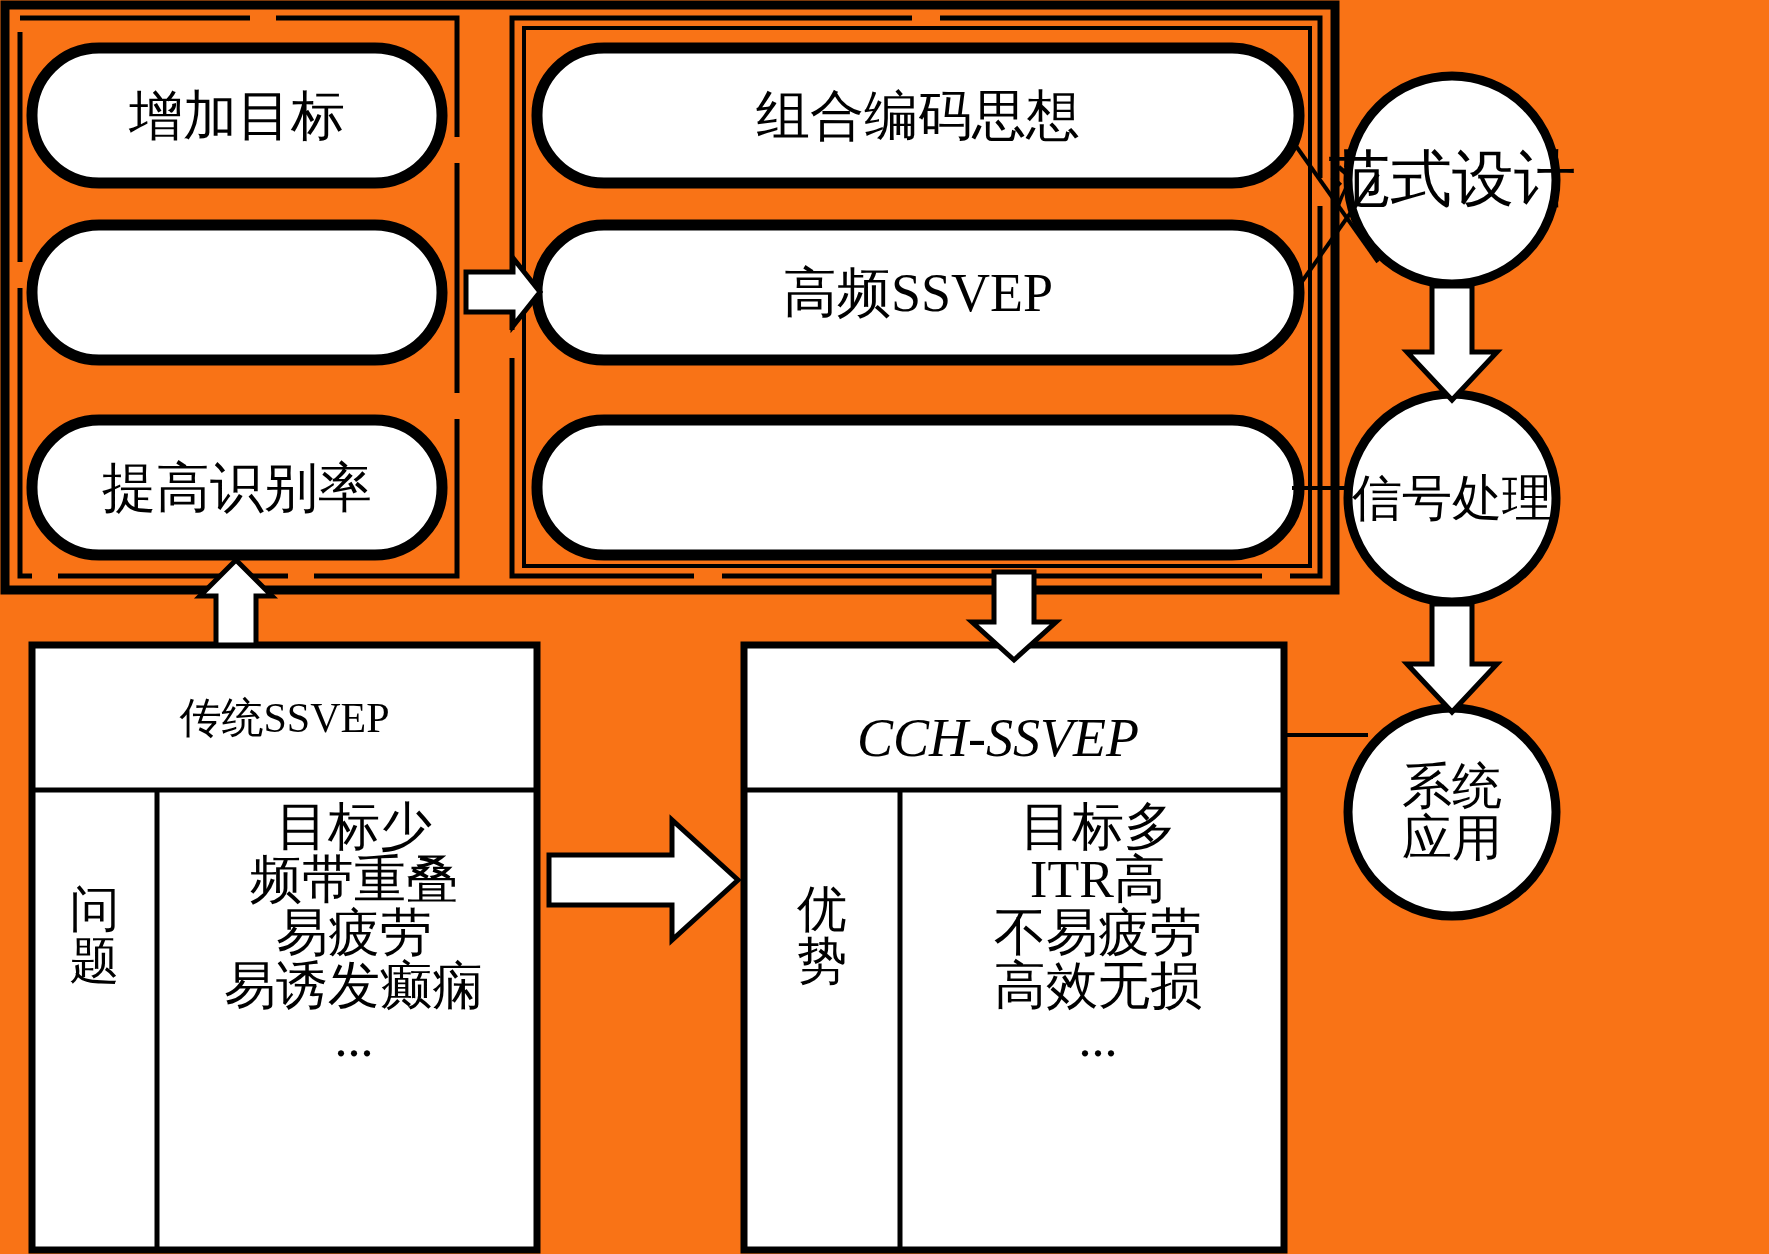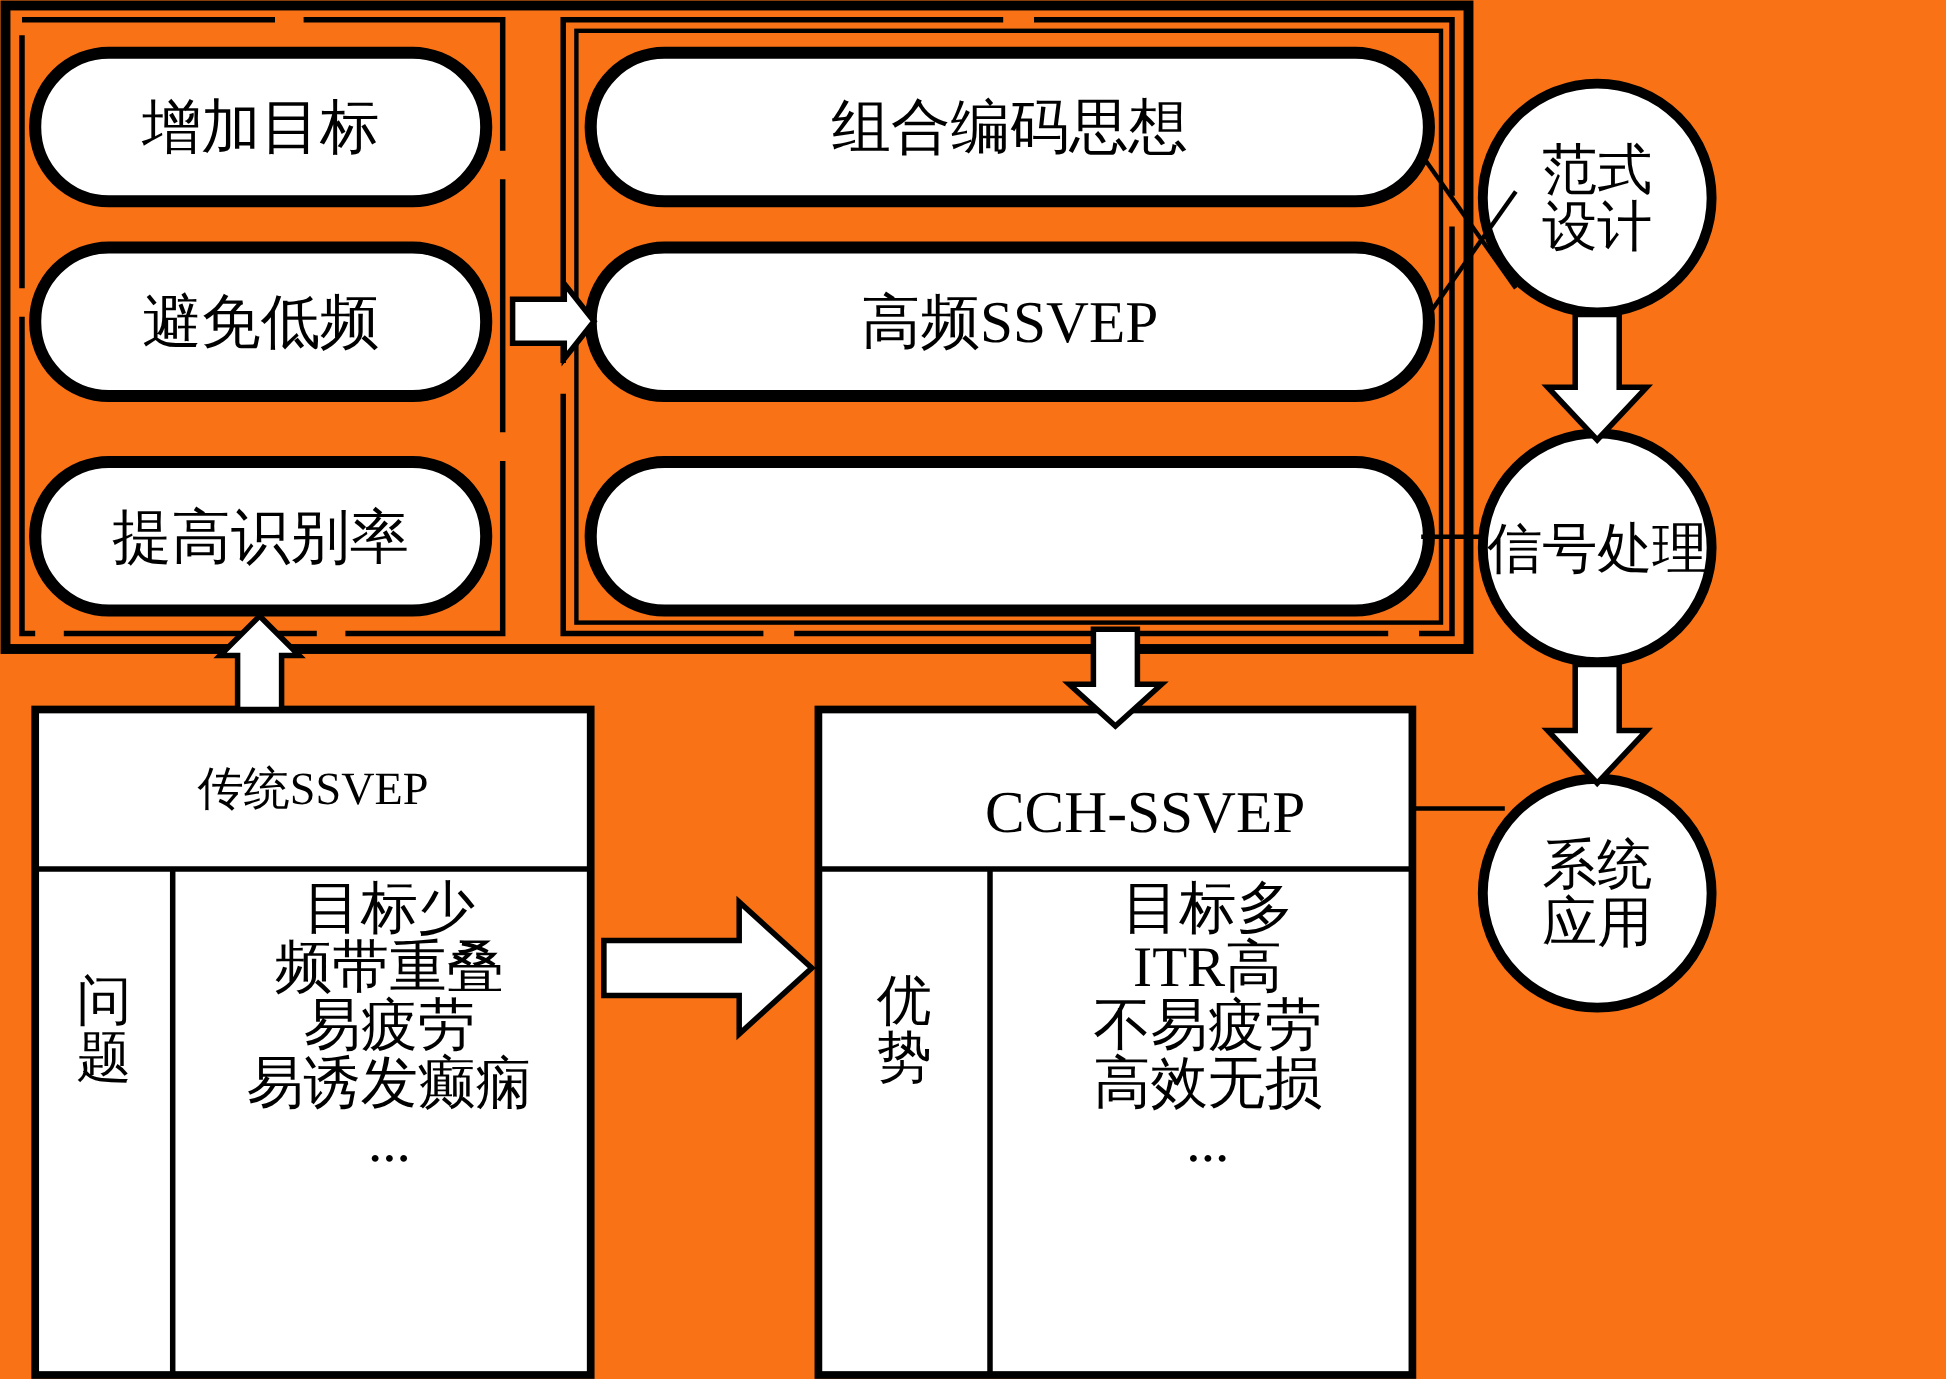--- a/index.html
+++ b/index.html
@@ -101,27 +101,26 @@
 
     <path d="M 216 645 L 216 596 L 200 596 L 236 560 L 272 596 L 256 596 L 256 645 Z" fill="#fff" stroke="#000" stroke-width="5"></path>
 
     <path d="M 994 572 L 994 622 L 972 622 L 1014 660 L 1056 622 L 1034 622 L 1034 572 Z" fill="#fff" stroke="#000" stroke-width="5"></path>
 
     <path d="M 549 855 L 672 855 L 672 820 L 738 880 L 672 940 L 672 905 L 549 905 Z" fill="#fff" stroke="#000" stroke-width="5"></path>
 
   </svg>
 
   <div class="lbl center" style="left:32px; top:48px; width:410px; height:135px; font-size:54px;">增加目标</div>
-  <div class="lbl center" style="left:32px; top:225px; width:410px; height:135px; font-size:54px;">避免低频</div>
   <div class="lbl center" style="left:32px; top:420px; width:410px; height:135px; font-size:54px;">提高识别率</div>
 
   <div class="lbl center" style="left:537px; top:48px; width:762px; height:135px; font-size:54px;">组合编码思想</div>
   <div class="lbl center" style="left:537px; top:225px; width:762px; height:135px; font-size:54px;">高频SSVEP</div>
 
-  <div class="lbl center vert" style="left:1348px; top:96px; width:208px; height:168px; font-size:50px; flex-direction:column;">
+  <div class="lbl center vert" style="left:1348px; top:96px; width:208px; height:168px; font-size:62px; flex-direction:row;">
     <span>范式</span>
     <span>设计</span>
   </div>
   <div class="lbl center vert" style="left:1348px; top:414px; width:208px; height:168px; font-size:50px; flex-direction:row;">
     <span>信号</span>
     <span>处理</span>
   </div>
   <div class="lbl center vert" style="left:1348px; top:728px; width:208px; height:168px; font-size:50px; flex-direction:column;">
     <span>系统</span>
     <span>应用</span>
@@ -133,21 +132,21 @@
     <span>题</span>
   </div>
   <div class="lbl listtext" style="left:174px; top:800px; width:360px; height:450px; font-size:52px;">
     <span>目标少</span>
     <span>频带重叠</span>
     <span>易疲劳</span>
     <span>易诱发癫痫</span>
     <span>...</span>
   </div>
 
-  <div class="lbl center" style="left:771px; top:648px; width:540px; height:179px; font-size:54px;">CCH-SSVEP</div>
+  <div class="lbl center" style="left:728px; top:648px; width:540px; height:179px; font-size:54px;font-style:italic;">CCH-SSVEP</div>
   <div class="lbl center vert" style="left:746px; top:860px; width:152px; height:150px; font-size:50px; flex-direction:column;">
     <span>优</span>
     <span>势</span>
   </div>
   <div class="lbl listtext" style="left:918px; top:800px; width:360px; height:450px; font-size:52px;">
     <span>目标多</span>
     <span>ITR高</span>
     <span>不易疲劳</span>
     <span>高效无损</span>
     <span>...</span>

